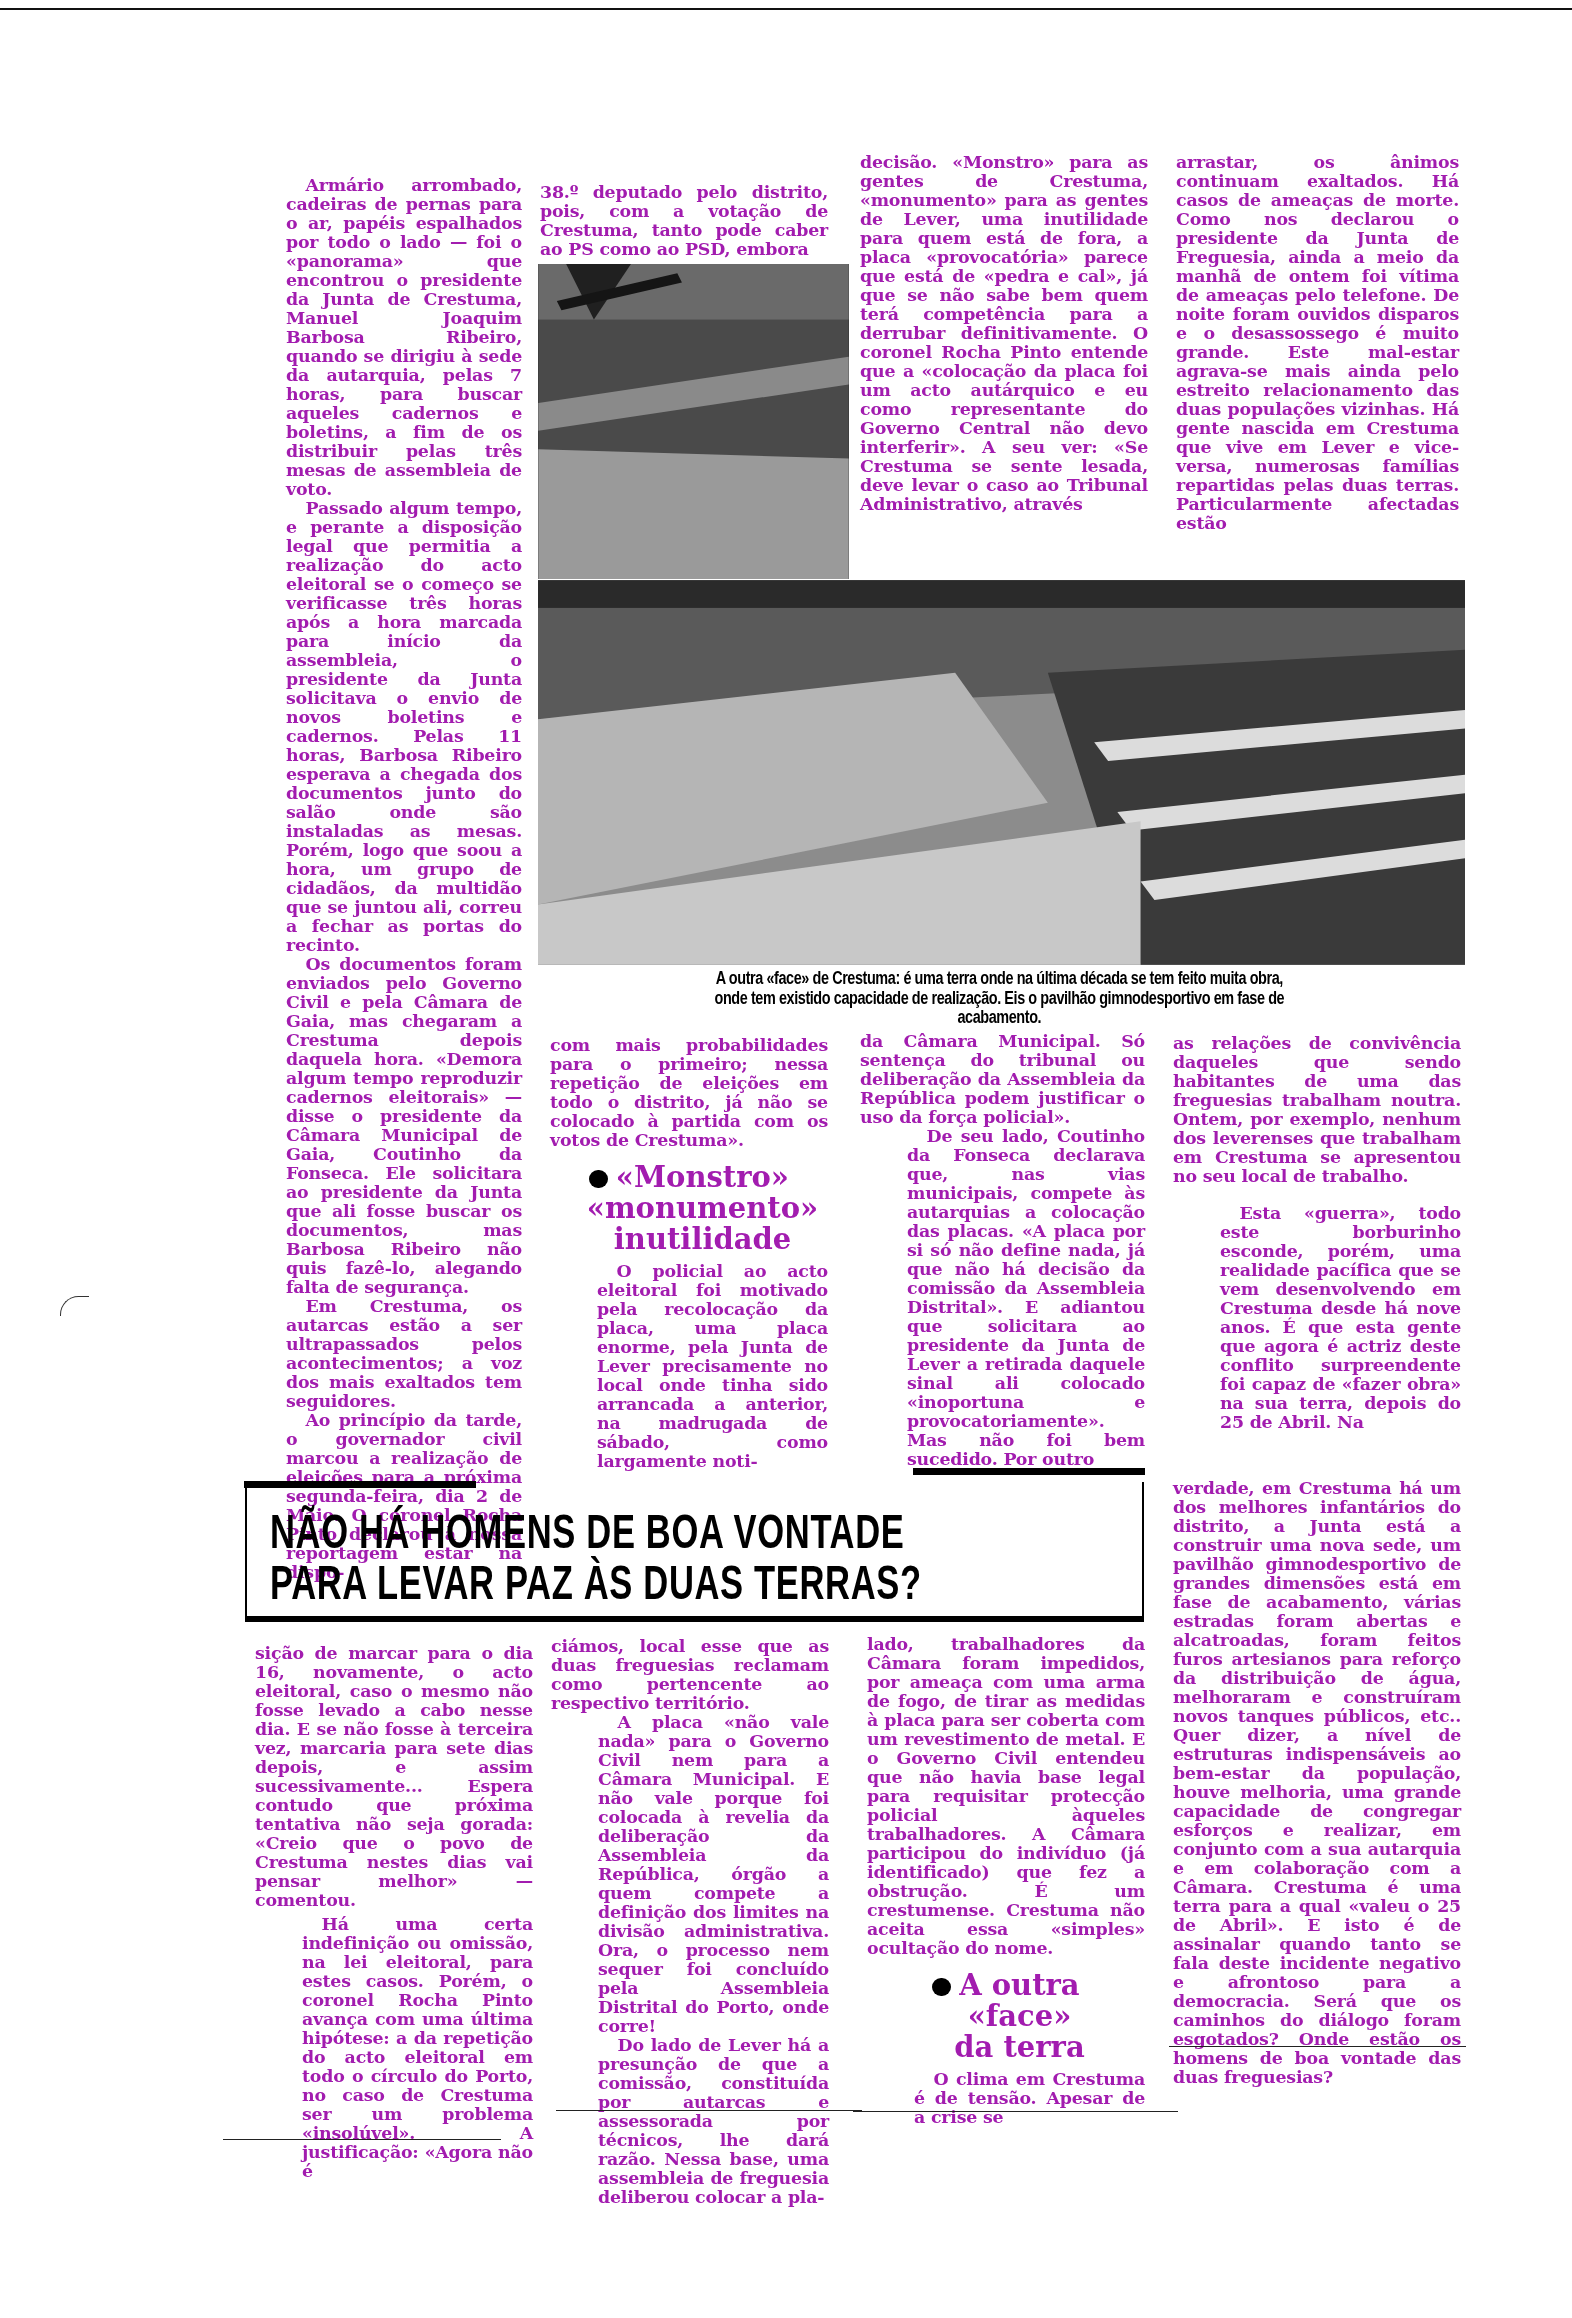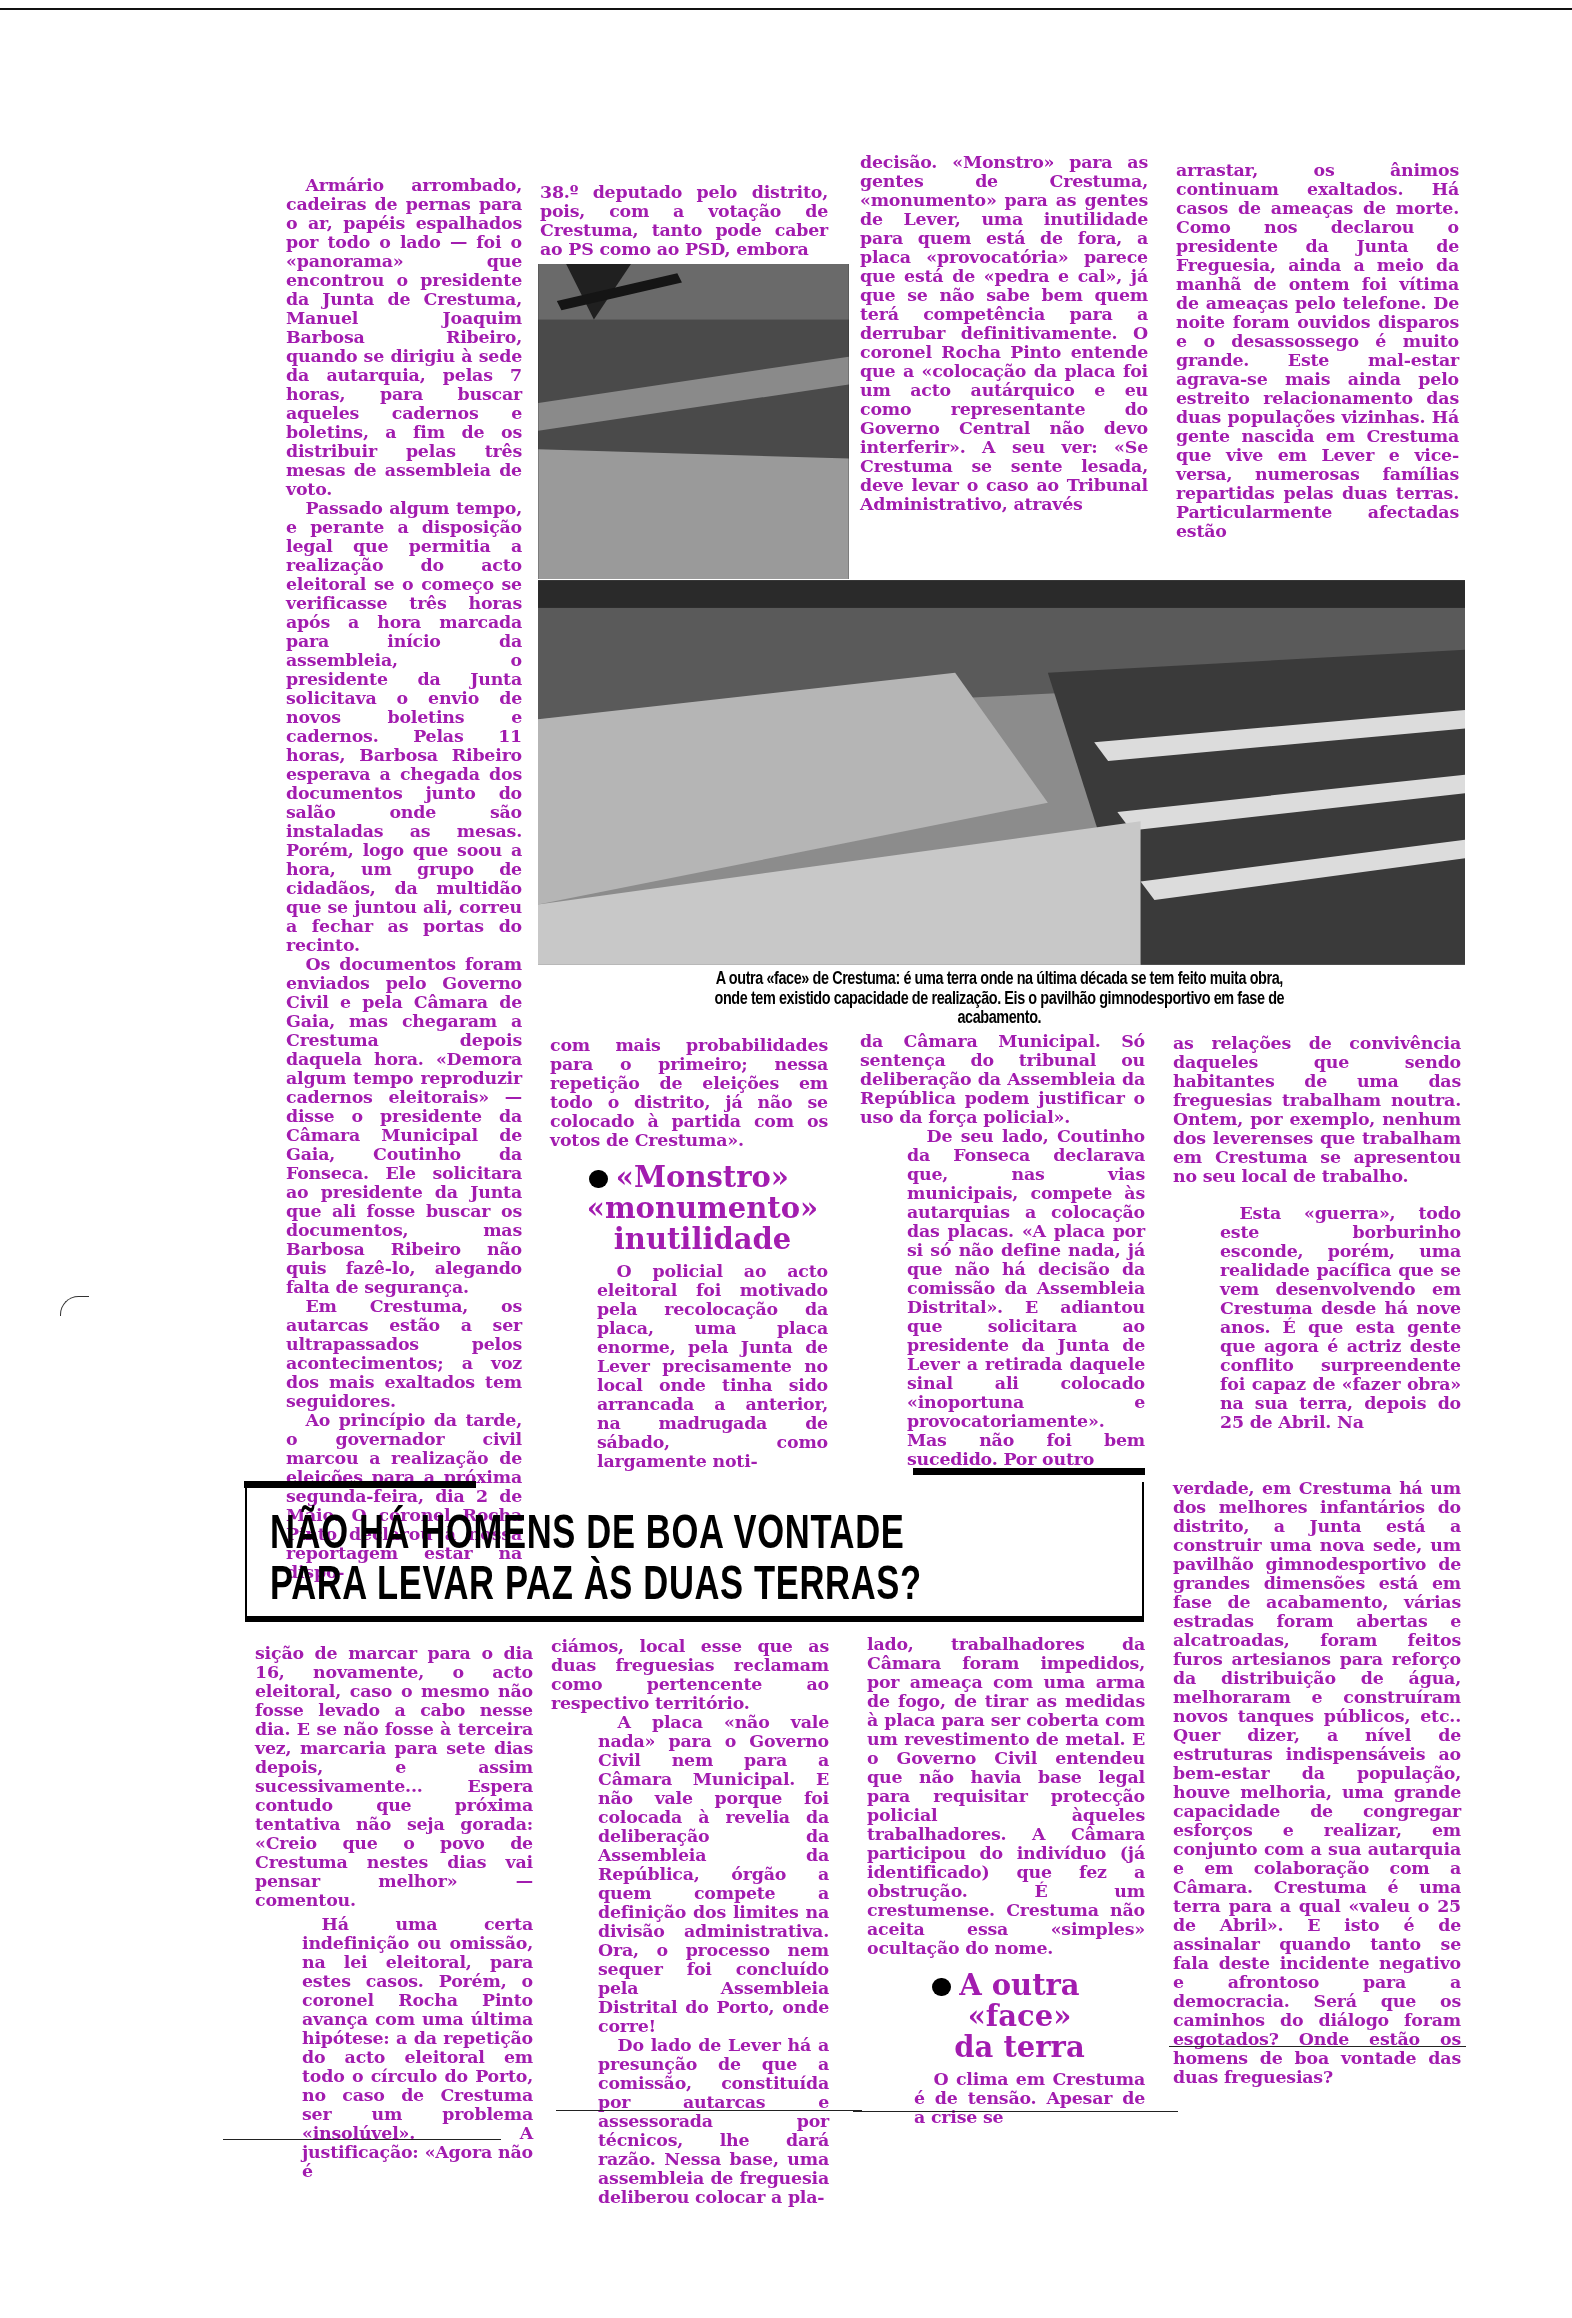--- a/index.html
+++ b/index.html
@@ -35,21 +35,21 @@
 </div>
 
 <div class="col" style="left:540px; top:183px; width:288px;">
   <p>38.º deputado pelo distrito, pois, com a votação de Crestuma, tanto pode caber ao PS como ao PSD, embora</p>
 </div>
 
 <div class="col" style="left:860px; top:153px; width:288px;">
   <p>decisão. «Monstro» para as gentes de Crestuma, «monumento» para as gentes de Lever, uma inutilidade para quem está de fora, a placa «provocatória» parece que está de «pedra e cal», já que se não sabe bem quem terá competência para a derrubar definitivamente. O coronel Rocha Pinto entende que a «colocação da placa foi um acto autárquico e eu como representante do Governo Central não devo interferir». A seu ver: «Se Crestuma se sente lesada, deve levar o caso ao Tribunal Administrativo, através</p>
 </div>
 
-<div class="col" style="left:1176px; top:153px; width:283px;margin-top:8px;">
+<div class="col" style="left:1176px; top:153px; width:283px;">
   <p>arrastar, os ânimos continuam exaltados. Há casos de ameaças de morte. Como nos declarou o presidente da Junta de Freguesia, ainda a meio da manhã de ontem foi vítima de ameaças pelo telefone. De noite foram ouvidos disparos e o desassossego é muito grande. Este mal-estar agrava-se mais ainda pelo estreito relacionamento das duas populações vizinhas. Há gente nascida em Crestuma que vive em Lever e vice-versa, numerosas famílias repartidas pelas duas terras. Particularmente afectadas estão</p>
 </div>
 
 <div class="photo" style="left:538px; top:264px; width:311px; height:315px; background:#2a2a2a;">
   <svg width="311" height="315" viewBox="0 0 670 680">
     <rect width="670" height="680" fill="#4a4a4a"></rect>
     <rect x="0" y="0" width="670" height="120" fill="#6a6a6a"></rect>
     <path d="M60 0 L120 120 L200 0 Z" fill="#202020"></path>
     <path d="M40 80 L300 20 L310 40 L50 100 Z" fill="#151515"></path>
     <path d="M0 300 L670 200 L670 260 L0 360 Z" fill="#8a8a8a"></path>

